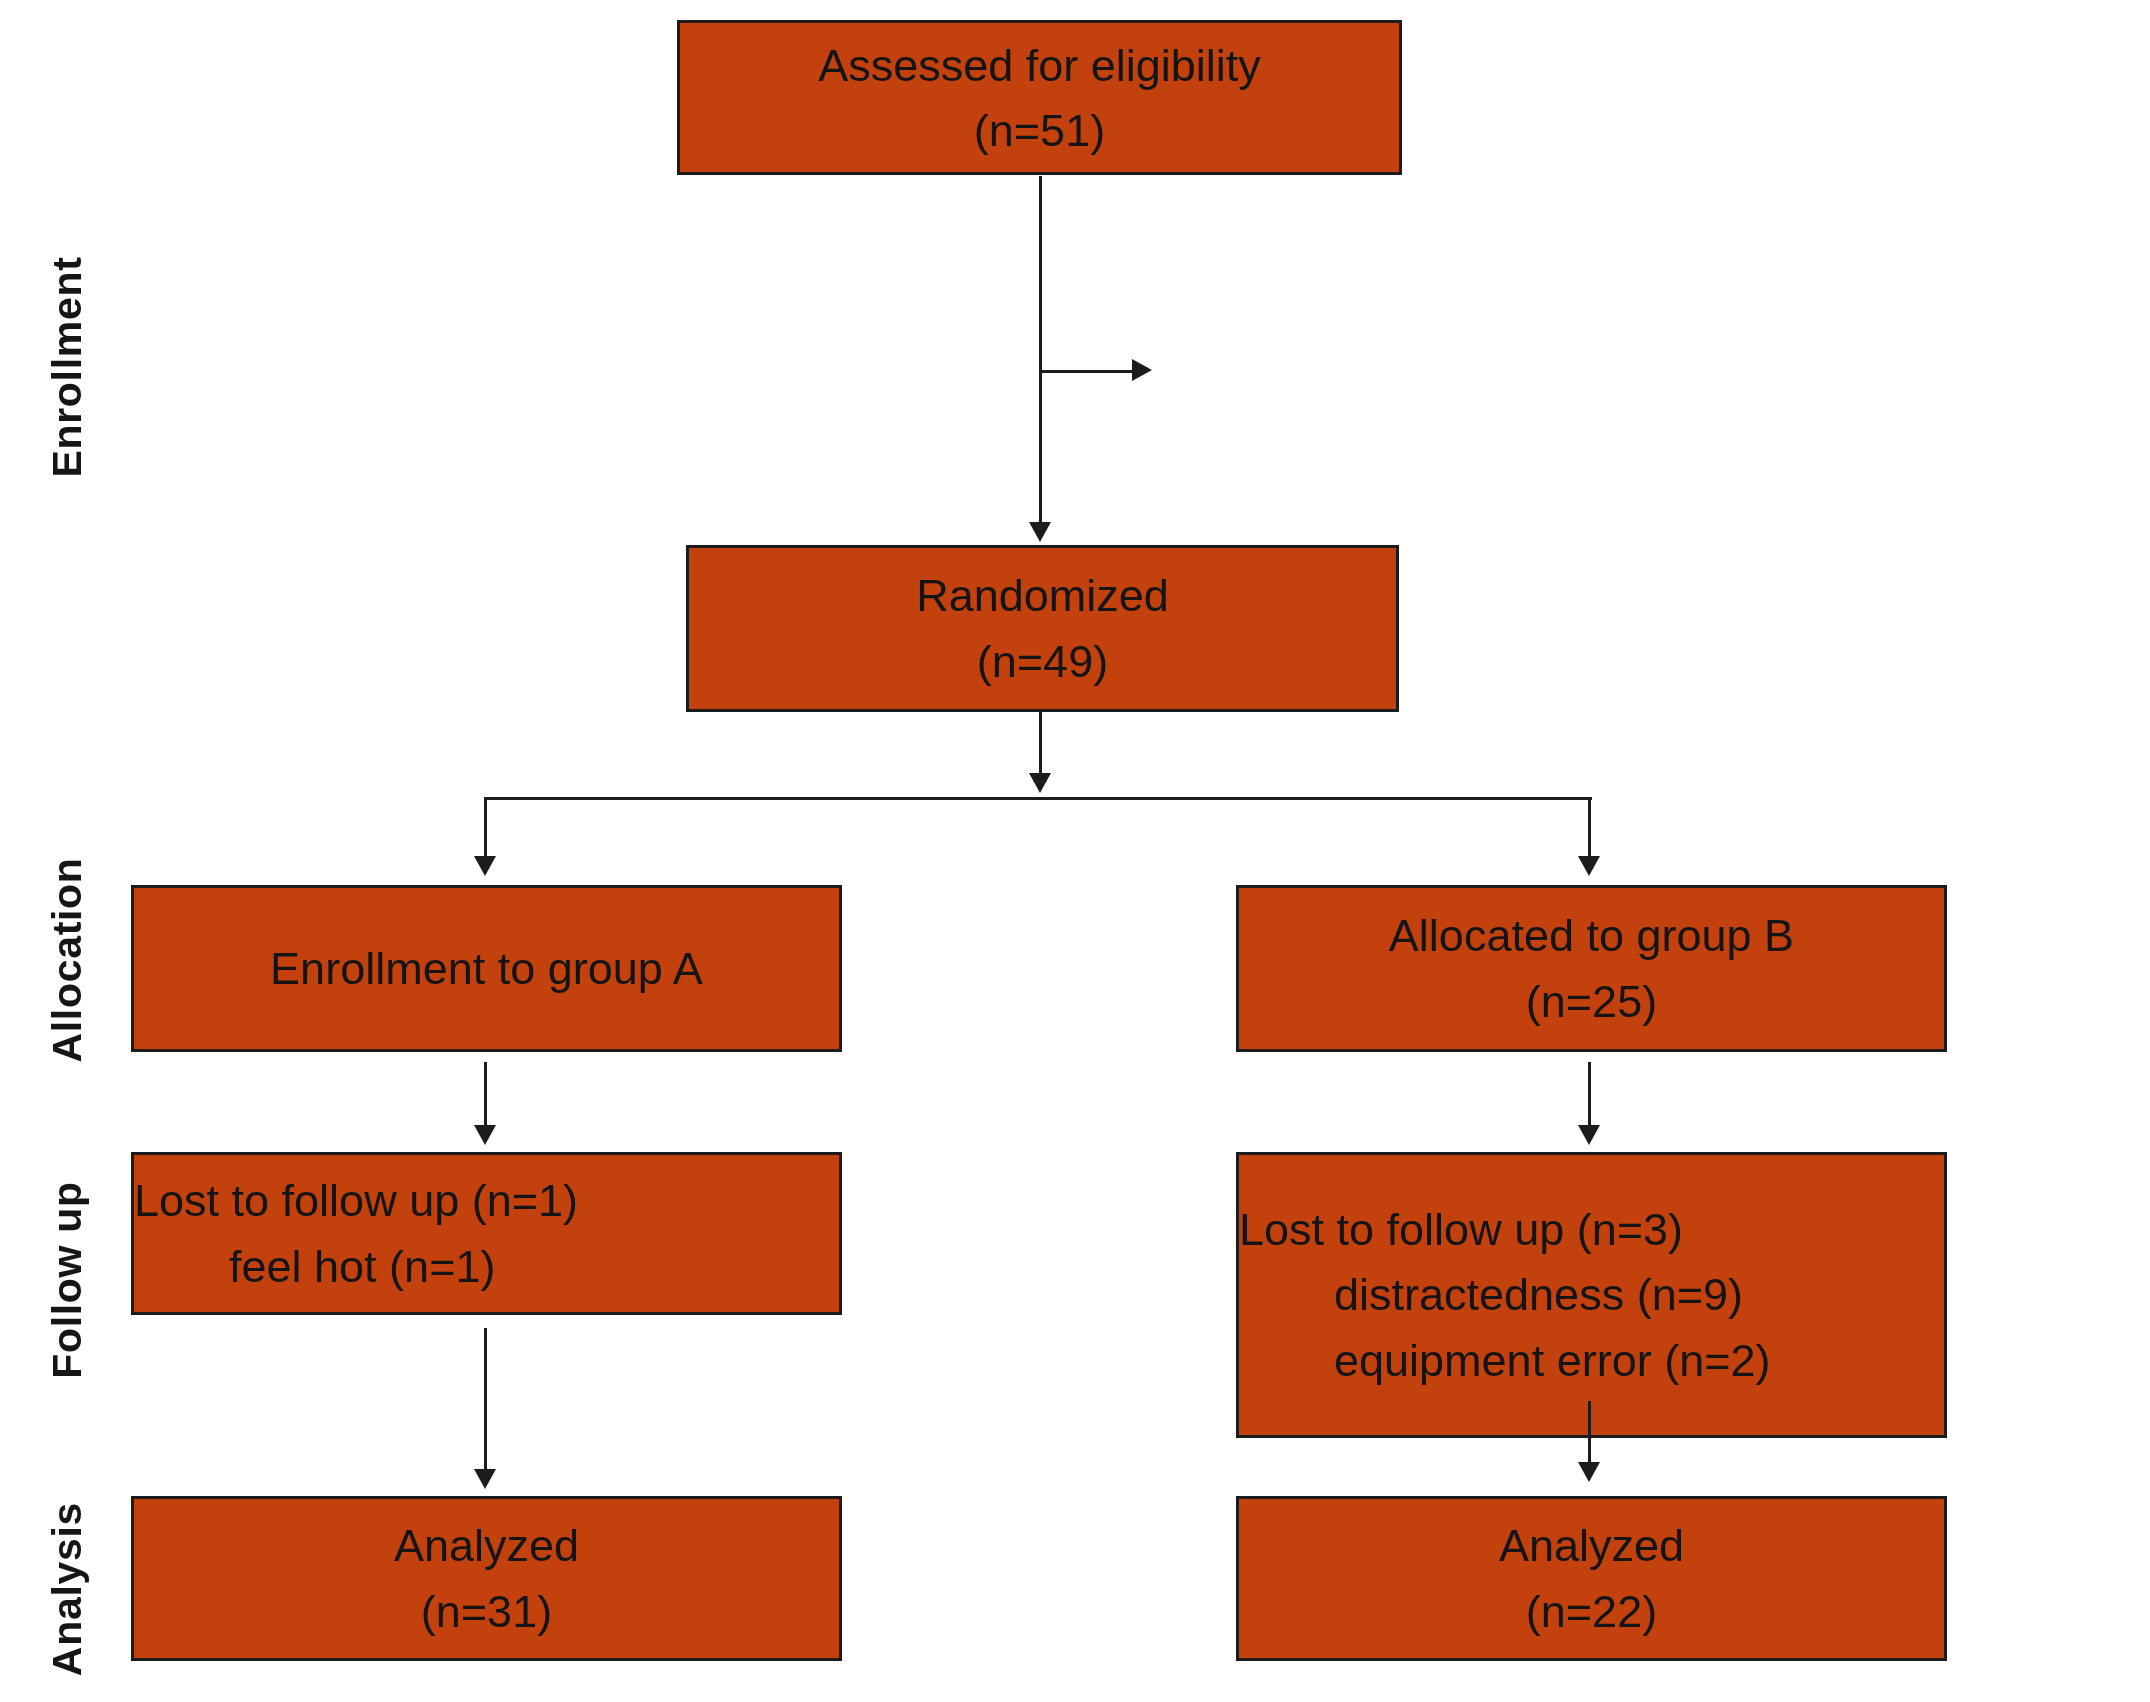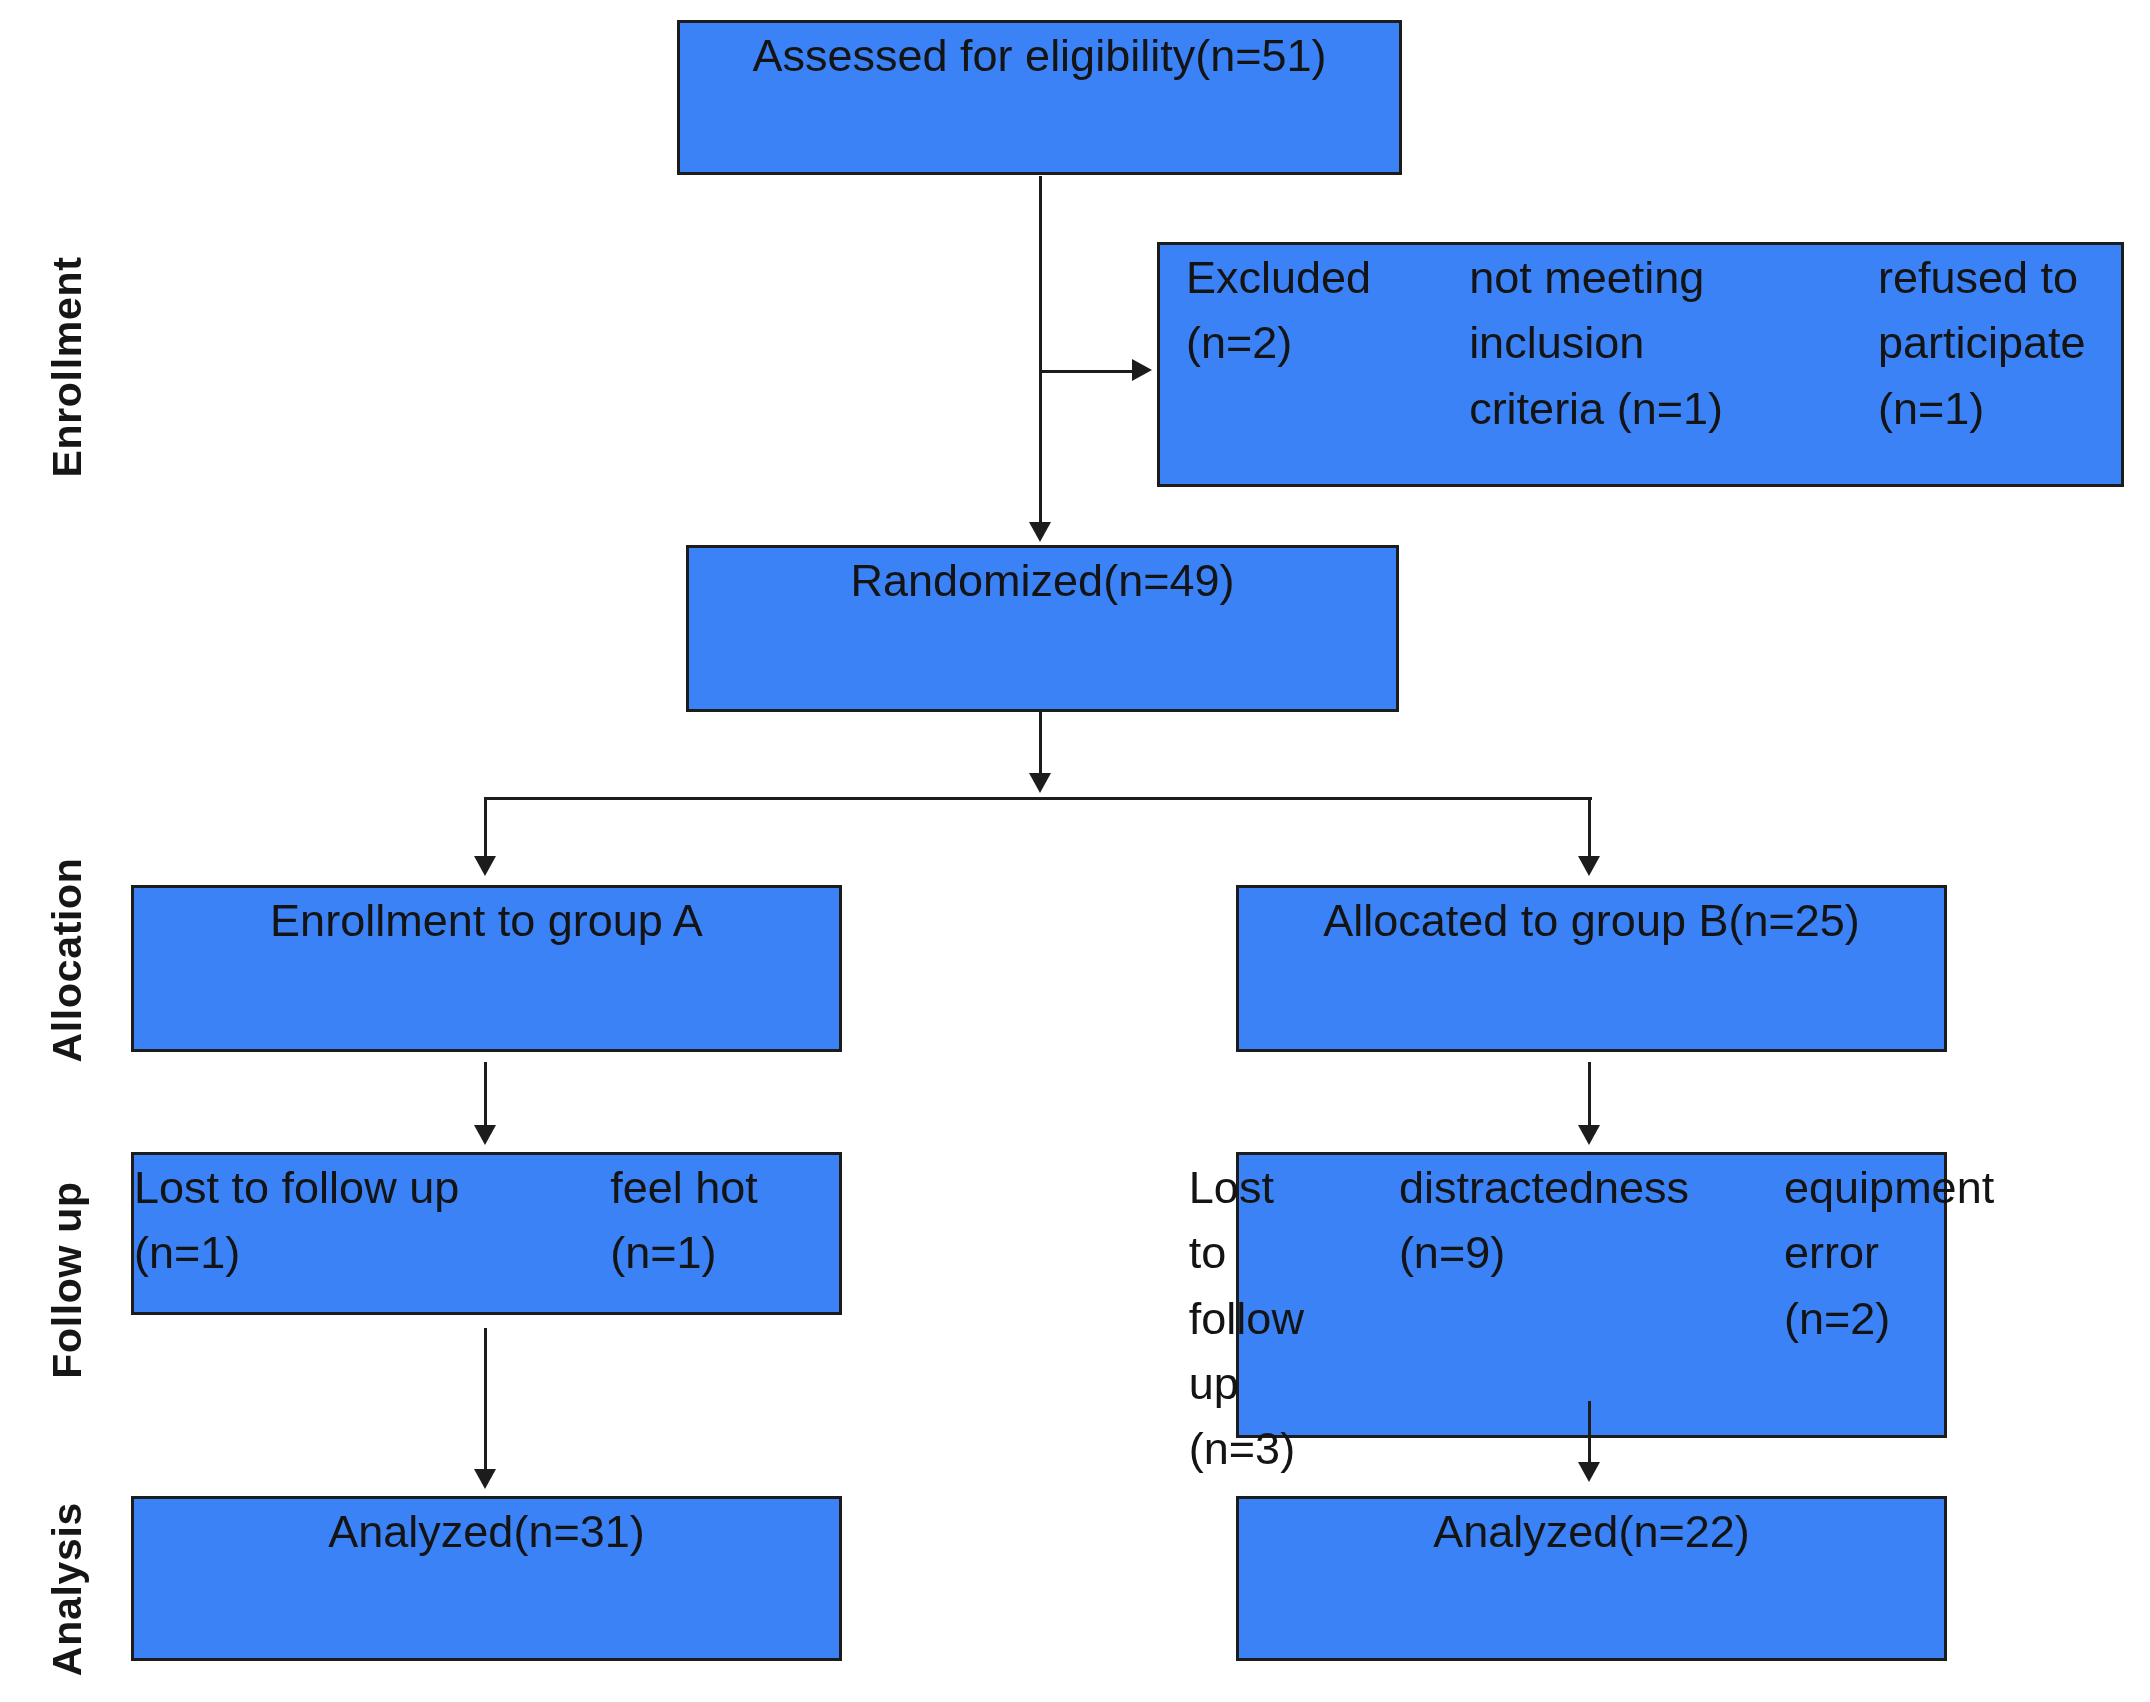--- a/index.html
+++ b/index.html
@@ -10,23 +10,23 @@
     background:#ffffff;
     font-family:"Liberation Sans", sans-serif;
     color:#111111;
     overflow:hidden;
   }
   
   .box{
     position:absolute;
     box-sizing:border-box;
     border:3.4px solid #1c1c1c;
-    background:#3b82f6;
+    background:#c2410c;
     display:flex;
-    flex-direction:row;
+    flex-direction:column;
     justify-content:center;
     font-size:45px;
     line-height:1.45;
     color:#141414;
   }
   .box.center{ text-align:center; }
   .box.lefttext{ text-align:left; }
   .box.lefttext .ln{ }
   .box.lefttext .ln.indent{ padding-left:95px; }
   #b-excluded .ln{ padding-left:26px; }
@@ -105,25 +105,20 @@
   <div class="stage" id="st-enrollment">Enrollment</div>
   <div class="stage" id="st-allocation">Allocation</div>
   <div class="stage" id="st-followup">Follow up</div>
   <div class="stage" id="st-analysis">Analysis</div>
 
   <div class="box center" id="b-assessed">
     <div class="ln">Assessed for eligibility</div>
     <div class="ln">(n=51)</div>
   </div>
 
-  <div class="box lefttext" id="b-excluded">
-    <div class="ln">Excluded (n=2)</div>
-    <div class="ln indent">not meeting inclusion criteria (n=1)</div>
-    <div class="ln indent">refused to participate (n=1)</div>
-  </div>
 
   <div class="box center" id="b-randomized">
     <div class="ln">Randomized</div>
     <div class="ln">(n=49)</div>
   </div>
 
   <div class="box center" id="b-alloc-a">
     <div class="ln">Enrollment to group A</div>
   </div>
 

